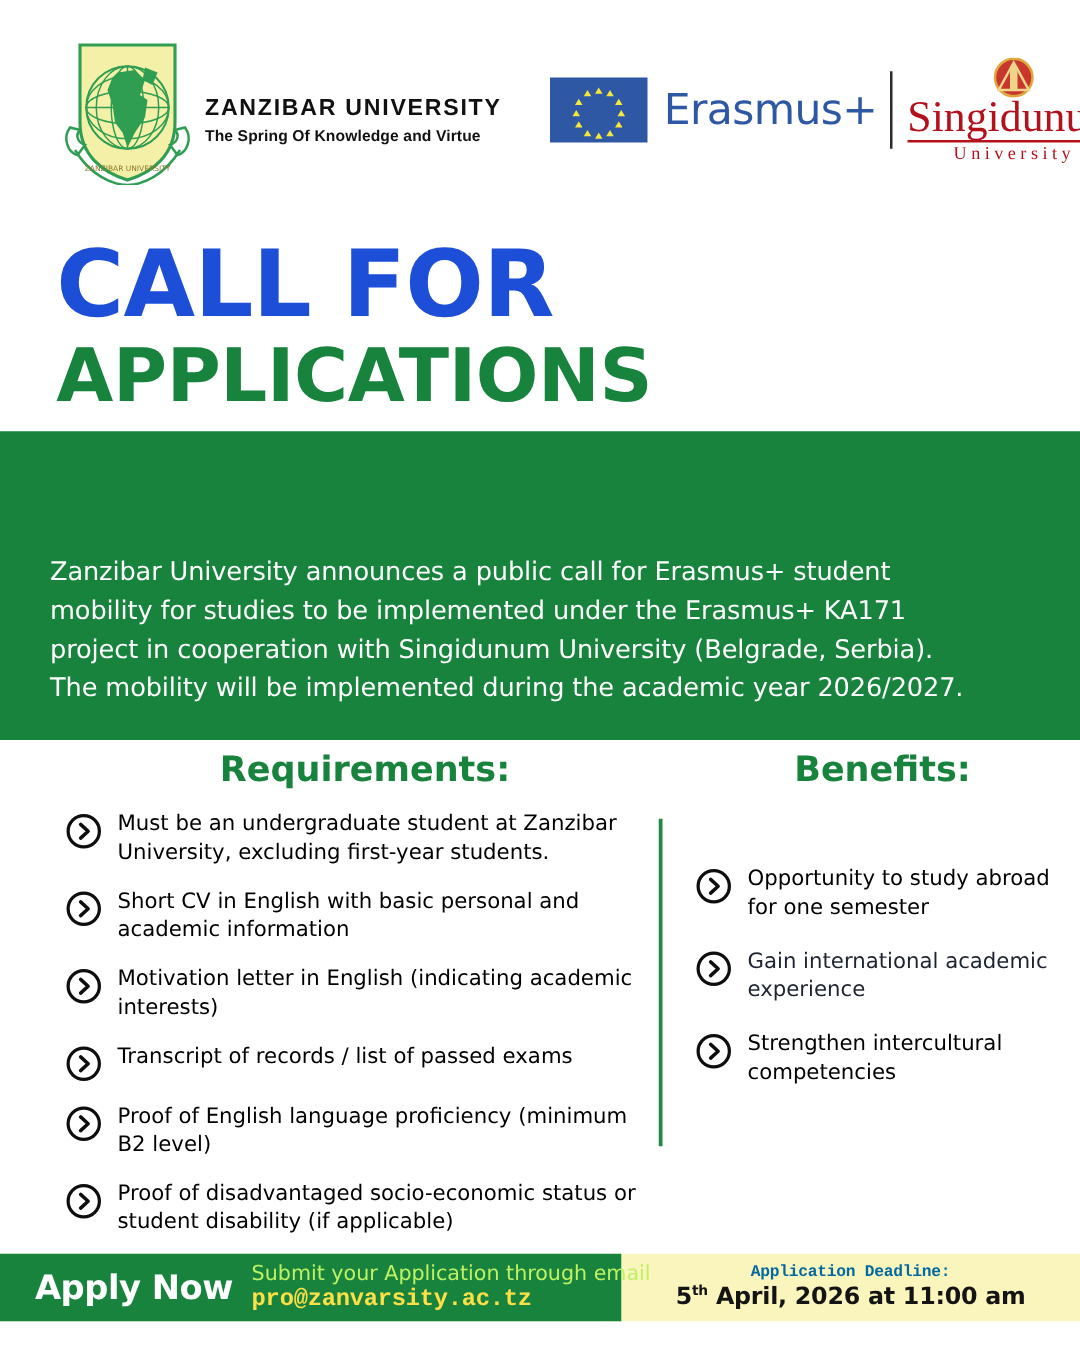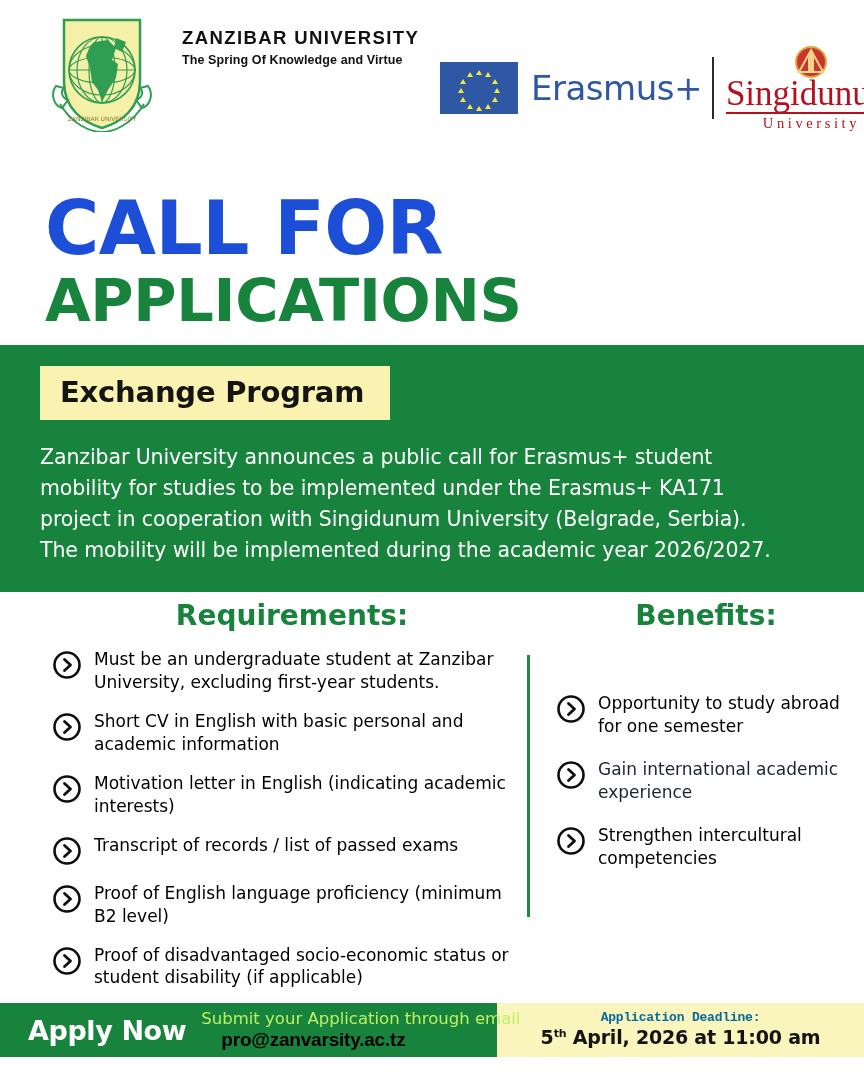--- a/index.html
+++ b/index.html
@@ -15,22 +15,22 @@
     width: 864px; height: 1080px;
     background: #ffffff;
   }
 
   
   .header {
     position: absolute; left: 0; top: 0;
     width: 864px; height: 170px;
   }
   .zu-logo-block {
-    position: absolute; left: 46px; top: 12px;
-    display: flex; gap: 24px;
+    position: absolute; left: 46px; top: 28px;
+    display: flex; align-items: center; gap: 6px;
   }
   .zu-crest { width: 112px; height: 120px; display: block; }
   .zu-text { padding-top: 16px; }
   .zu-name {
     font-size: 18.5px; font-weight: bold; letter-spacing: 1.4px;
     color: #111111; white-space: nowrap; line-height: 1.1;
   }
   .zu-motto {
     font-size: 12.5px; font-weight: bold; color: #111111;
     white-space: nowrap; margin-top: 5px; letter-spacing: 0.1px;
@@ -164,23 +164,23 @@
     font-family: "DejaVu Sans", sans-serif;
     font-size: 27px; font-weight: bold; color: #ffffff;
     letter-spacing: -0.4px; white-space: nowrap;
   }
   .submit-block { line-height: 1.12; }
   .submit-line {
     font-family: "DejaVu Sans", sans-serif;
     font-size: 16.5px; color: #bef264; white-space: nowrap;
   }
   .submit-email {
-    font-family: Liberation Sans, sans-serif;
-    font-size: 19px; font-weight: bold; color: #000000;
-    white-space: nowrap; letter-spacing: -0.2px; margin-left: 20px;
+    font-family: Liberation Mono, monospace;
+    font-size: 19px; font-weight: bold; color: #fde047;
+    white-space: nowrap; letter-spacing: -0.2px;
   }
   .deadline-block {
     position: absolute; left: 497px; top: 0; width: 367px; height: 54px;
     display: flex; flex-direction: column; align-items: center;
     justify-content: center; line-height: 1.22;
   }
   .deadline-title {
     font-family: Liberation Mono, monospace;
     font-size: 13px; font-weight: bold; color: #0369a1;
     letter-spacing: -0.2px;
@@ -256,23 +256,20 @@
       </div>
     </div>
   </div>
 
   <div class="title-wrap">
     <div class="title-line1">CALL FOR</div>
     <div class="title-line2">APPLICATIONS</div>
   </div>
 
   <div class="green-banner">
-    <div class="badge">
-      <div class="badge-text">Exchange Program</div>
-    </div>
     <div class="banner-body">
       <div>Zanzibar University announces a public call for Erasmus+ student</div>
       <div>mobility for studies to be implemented under the Erasmus+ KA171</div>
       <div>project in cooperation with Singidunum University (Belgrade, Serbia).</div>
       <div class="lastline">The mobility will be implemented during the academic year 2026/2027.</div>
     </div>
   </div>
 
   <div class="columns">
     <div class="col-divider"></div>

